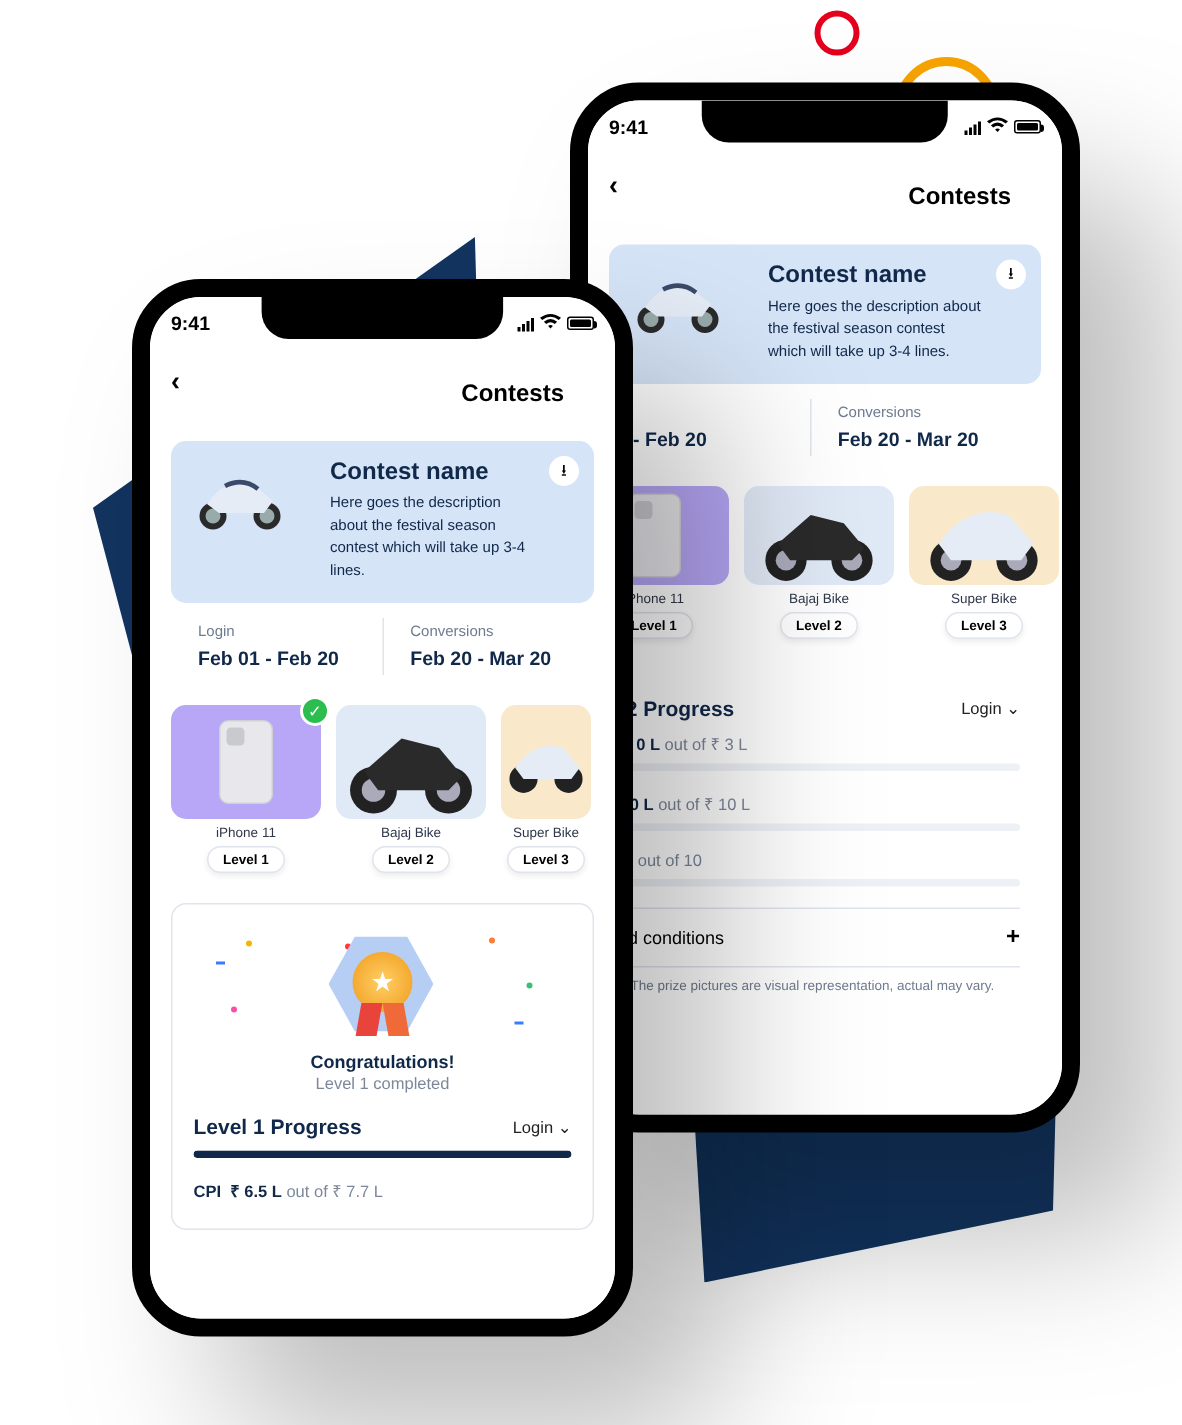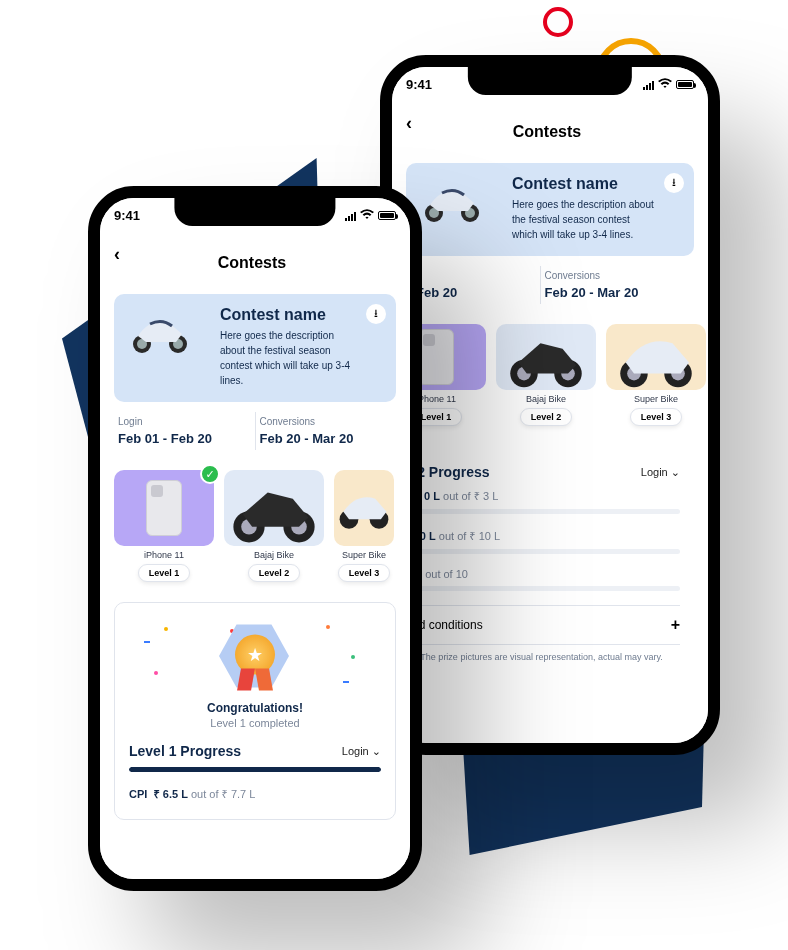--- a/index.html
+++ b/index.html
@@ -30,33 +30,33 @@
 .status{display:flex;justify-content:space-between;align-items:center;padding:10px 14px 0;font-size:13px;font-weight:600}
 .status-icons{display:flex;gap:4px;align-items:center}
 .batt{width:18px;height:9px;border:1px solid #000;border-radius:2px;position:relative}
 .batt::after{content:"";position:absolute;right:-3px;top:2px;width:2px;height:5px;background:#000;border-radius:0 2px 2px 0}
 .batt::before{content:"";position:absolute;inset:1px;background:#000;border-radius:1px}
 .bars{display:flex;align-items:flex-end;gap:1px;height:10px}
 .bars i{width:2px;background:#000;display:block}
 .bars i:nth-child(1){height:3px}.bars i:nth-child(2){height:5px}.bars i:nth-child(3){height:7px}.bars i:nth-child(4){height:9px}
 .header{display:flex;align-items:center;padding:14px}
 .back{font-size:18px;font-weight:700;margin-right:8px}
-.header h1{flex:1;text-align:center;font-size:16px;font-weight:600;margin:17px 20px 0 0}
+.header h1{flex:1;text-align:right;font-size:16px;font-weight:600;margin:17px 20px 0 0}
 
 .banner{background:var(--blue-bg);border-radius:10px;margin:8px 14px;padding:12px 40px 14px 14px;position:relative;display:flex;gap:28px}
 .banner .prod{flex:0 0 64px;height:52px;border-radius:6px;position:relative}
 .banner .prod .bike{position:absolute;inset:0}
 .banner-txt h2{margin:0 0 4px;color:var(--ink);font-size:16px;font-weight:700}
 .banner-txt p{margin:0;color:var(--ink);font-size:10px;line-height:1.5}
 .dl{position:absolute;top:10px;right:10px;width:20px;height:20px;border-radius:50%;background:#fff;display:flex;align-items:center;justify-content:center;font-size:11px}
 
 .bike{width:100%;height:100%}
 
 .periods{display:flex;margin:10px 14px}
-.period{flex:1;padding:4px 4px}
+.period{flex:1;padding:4px 18px}
 .period+.period{border-left:1px solid var(--line)}
 .period .lbl{font-size:10px;color:#6f7c90}
 .period .val{font-size:13px;color:var(--ink);font-weight:600;margin-top:4px}
 
 .scroller{display:flex;gap:10px;padding:10px 14px;overflow:hidden}
 .prize{width:100px;flex:0 0 100px;text-align:center;position:relative}
 .prize .box{height:76px;border-radius:10px;margin-bottom:4px;position:relative;display:flex;align-items:center;justify-content:center}
 .prize .box.lilac{background:var(--lilac)}
 .prize .box.pale{background:var(--pale)}
 .prize .box.cream{background:var(--cream)}

